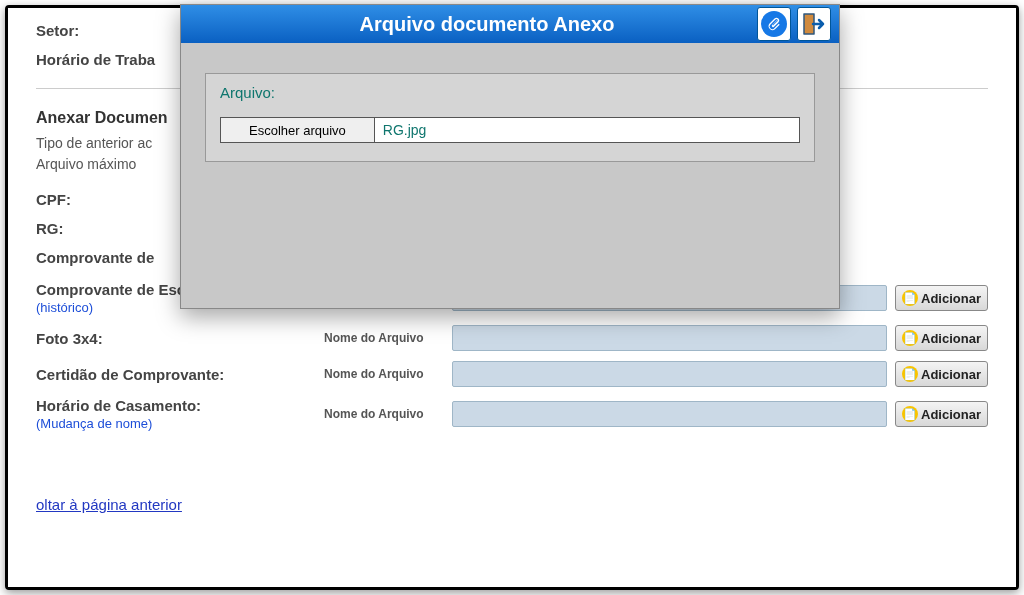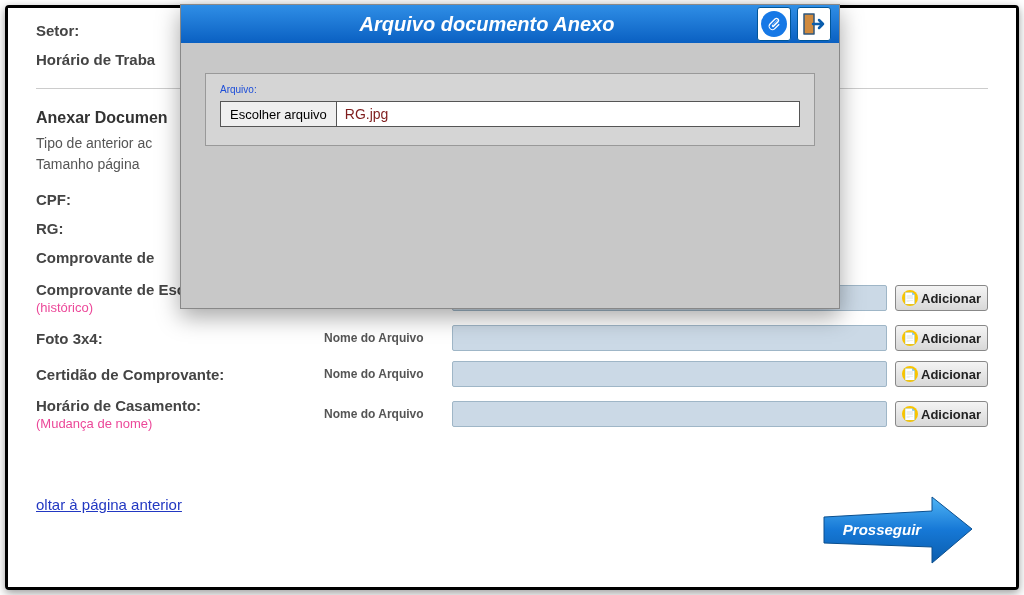--- a/index.html
+++ b/index.html
@@ -58,21 +58,21 @@
   }
   .doc-label {
     width: 280px;
     font-size: 15px;
     font-weight: bold;
     color: #444;
   }
   .doc-label .sub {
     font-weight: normal;
     font-size: 13px;
-    color: #ec4899;
+    color: #1d4ed8;
     margin-top: 8px;
   }
   .doc-caption {
     width: 120px;
     font-size: 12px;
     font-weight: bold;
     color: #555;
     text-align: left;
     padding-right: 6px;
   }
@@ -140,21 +140,20 @@
     display: flex;
     align-items: center;
     position: relative;
   }
   .modal-title {
     flex: 1;
     text-align: center;
     color: #fff;
     font-weight: bold;
     font-size: 20px;
-    font-style: italic;
     padding-left: 36px;
   }
   .modal-icons {
     display: flex;
     gap: 6px;
     padding-right: 8px;
   }
   .modal-icon-btn {
     width: 34px; height: 34px;
     background: #fff;
@@ -175,61 +174,61 @@
   }
   .modal-body {
     padding: 30px 24px;
   }
   .field-box {
     border: 1px solid #999;
     background: #d5d5d5;
     padding: 10px 14px 18px 14px;
   }
   .field-box-label {
-    font-size: 10px;
-    color: #1d4ed8;
-    margin-bottom: 6px;
+    font-size: 15px;
+    color: #0f766e;
+    margin-bottom: 16px;
   }
   .file-row {
     display: flex;
     align-items: stretch;
     height: 26px;
     background: #fff;
     border: 1px solid #555;
   }
   .choose-btn {
     background: #efefef;
     border: none;
     border-right: 1px solid #555;
-    padding: 0 9px;
+    padding: 0 28px;
     font-size: 13px;
     cursor: pointer;
   }
   .file-name {
     flex: 1;
     padding: 4px 8px;
     font-size: 14px;
-    color: #7f1d1d;
+    color: #0f766e;
   }
 </style>
 </head>
 <body>
 
 <div class="app-border"></div>
 <div class="page">
 
   <div class="field-line">Setor:</div>
   <div class="field-line">Horário de Traba</div>
 
   <hr class="divider">
 
   <div class="section-title">Anexar Documen</div>
   <div class="section-sub">
     <span>Tipo de anterior ac</span><br>
-    <span>Tamanho página</span>
+    <span>Arquivo máximo</span>
   </div>
 
   <div class="field-line">CPF:</div>
   <div class="field-line">RG:</div>
   <div class="field-line">Comprovante de</div>
 
   <div class="doc-list">
 
     <div class="doc-row">
       <div class="doc-label">
@@ -278,33 +277,20 @@
       <button class="add-btn">
         <span class="ico">📄</span>
         <span>Adicionar</span>
       </button>
     </div>
 
   </div>
 
   <a href="#" class="back-link">oltar à página anterior</a>
 
-  <div class="proceed-btn">
-    <svg width="160" height="76" viewBox="0 0 160 76">
-      <defs>
-        <linearGradient id="g1" x1="0" y1="0" x2="0" y2="1">
-          <stop offset="0" stop-color="#4fb4f5"></stop>
-          <stop offset="0.5" stop-color="#1678d6"></stop>
-          <stop offset="1" stop-color="#0a5dad"></stop>
-        </linearGradient>
-      </defs>
-      <path d="M 8 24 L 116 18 L 116 4 L 156 36 L 116 70 L 116 54 L 8 50 Z" fill="url(#g1)" stroke="#0a4f8f" stroke-width="1"></path>
-      <text x="66" y="42" fill="#fff" font-family="Arial" font-size="15" font-style="italic" font-weight="bold" text-anchor="middle">Prosseguir</text>
-    </svg>
-  </div>
 
 </div>
 
 <div class="modal">
   <div class="modal-header">
     <div class="modal-title">Arquivo documento Anexo</div>
     <div class="modal-icons">
       <div class="modal-icon-btn">
         <span class="clip-ico">
           <svg width="16" height="16" viewBox="0 0 24 24">

